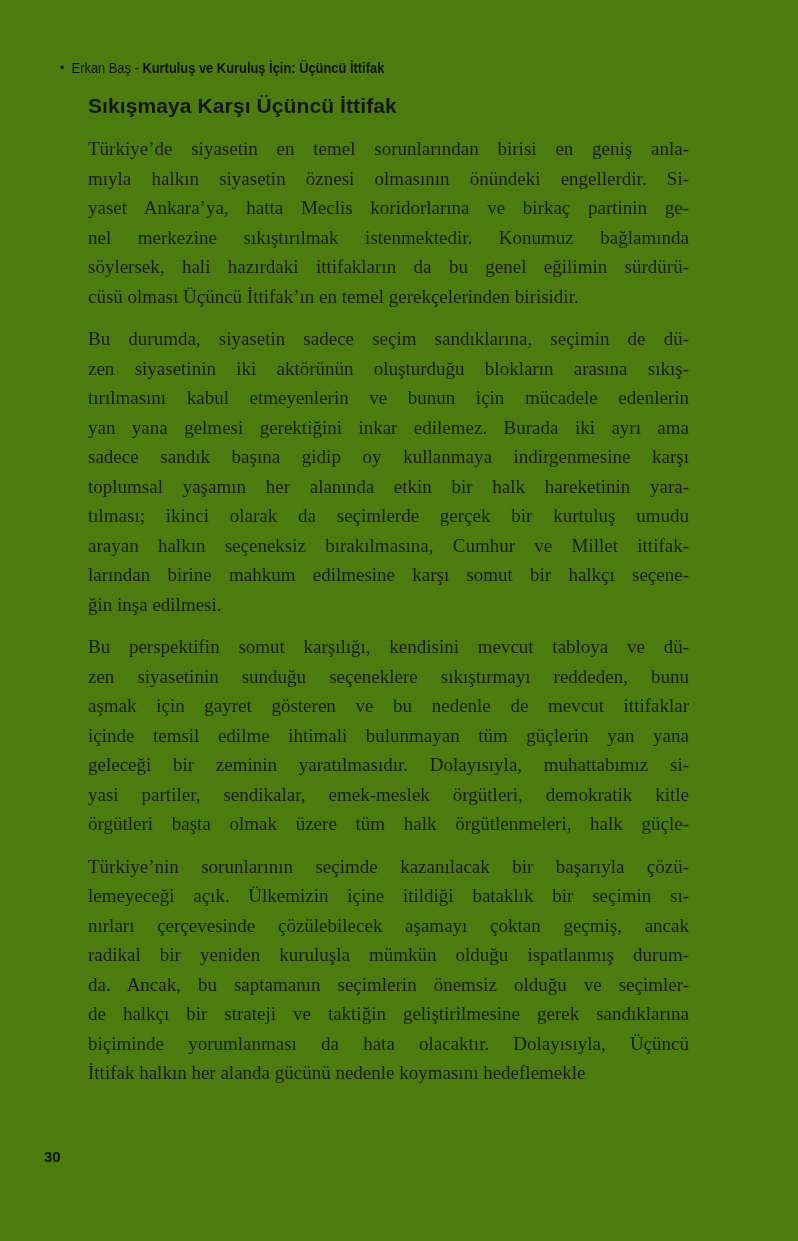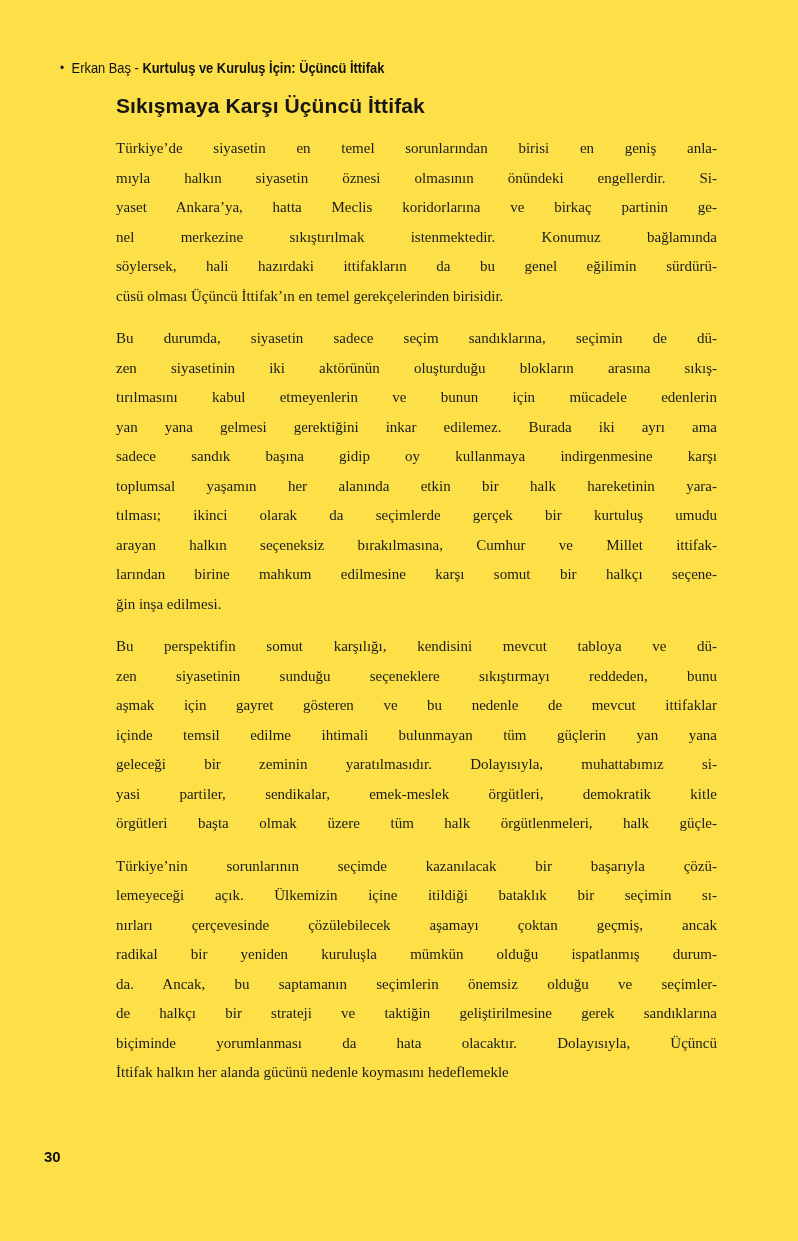--- a/index.html
+++ b/index.html
@@ -11,21 +11,21 @@
     width: 798px;
     height: 1241px;
     overflow: hidden;
     font-family: "Liberation Serif", "DejaVu Serif", serif;
     color: #1b1b1b;
   }
   .page {
     position: relative;
     width: 798px;
     height: 1241px;
-    background: #fde047;
+    background: #4d7c0f;
   }
   .running-header {
     position: absolute;
     left: 60px;
     top: 60px;
     font-family: "Liberation Sans", "DejaVu Sans", sans-serif;
     font-size: 14px;
     white-space: nowrap;
     transform: scaleX(0.92);
     transform-origin: left center;
@@ -38,40 +38,40 @@
     vertical-align: 1px;
   }
   .running-header .author {
     font-weight: 400;
   }
   .running-header .book-title {
     font-weight: 700;
   }
   .content {
     position: absolute;
-    left: 116px;
+    left: 88px;
     top: 94px;
     width: 601px;
   }
   .section-title {
     margin: 0 0 16px 0;
     font-family: "Liberation Sans", "DejaVu Sans", sans-serif;
     font-size: 21px;
     font-weight: 700;
     letter-spacing: 0.1px;
     color: #161616;
   }
   .paragraph {
     margin: 0 0 13px 0;
   }
   .paragraph:last-child {
     margin-bottom: 0;
   }
   .line {
-    font-size: 15px;
+    font-size: 19px;
     line-height: 29.5px;
     text-align: justify;
     text-align-last: justify;
     white-space: normal;
     color: #1b1b1b;
   }
   .line.last {
     text-align-last: left;
   }
   .page-number {

